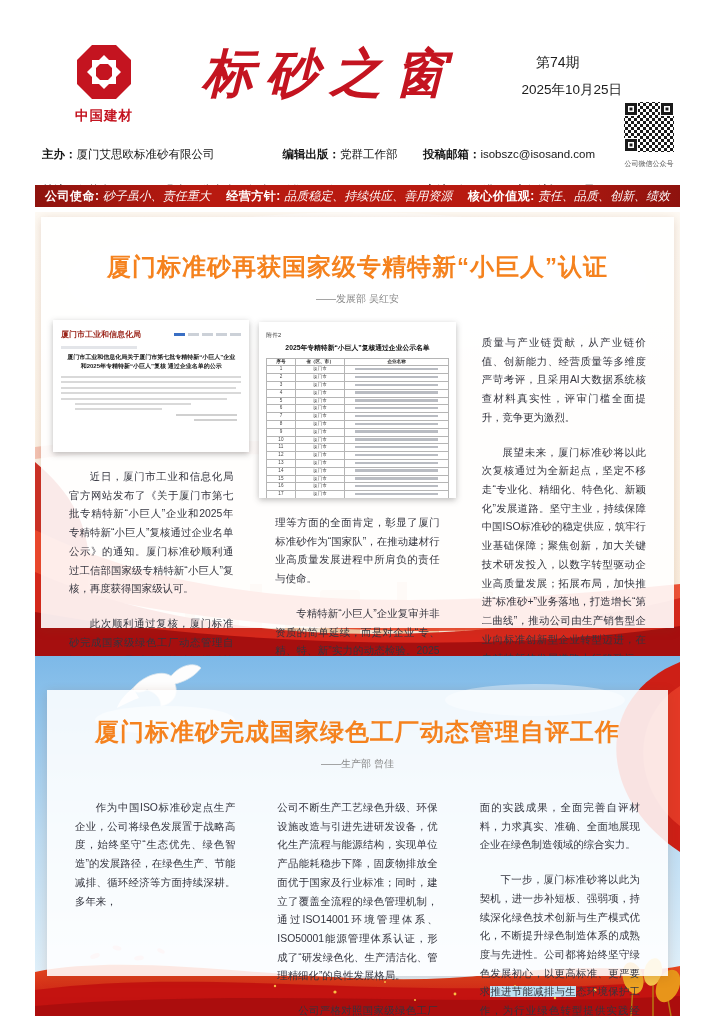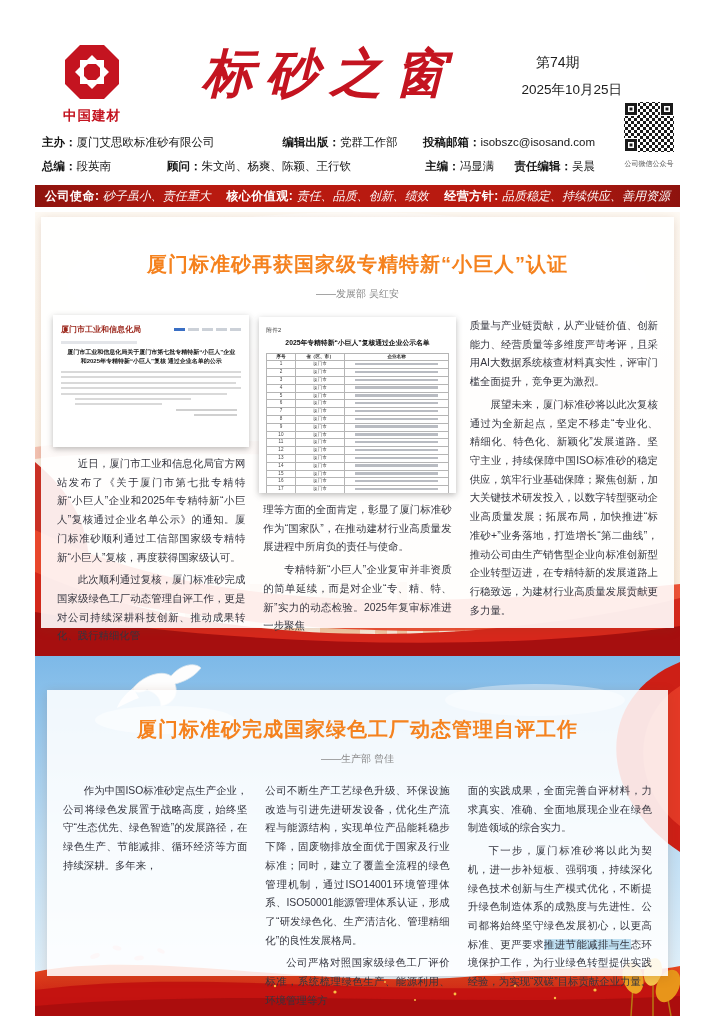--- a/index.html
+++ b/index.html
@@ -1,36 +1,36 @@
 <!DOCTYPE html>
 <html><head>
 <meta charset="utf-8">
 <style>
   html,body{margin:0;padding:0;background:#ffffff;}
   .page{position:relative;width:715px;height:1032px;background:#fff;overflow:hidden;
         font-family:"Liberation Sans",sans-serif;color:#1b1b1b;}
 
   
   .header{position:absolute;top:40px;left:35px;right:35px;height:150px;}
-  .logo{position:absolute;left:28px;top:3px;width:70px;text-align:left;}
+  .logo{position:absolute;left:28px;top:3px;width:70px;text-align:right;}
   .logo-text{font-size:13.5px;font-weight:bold;color:#c41420;letter-spacing:1px;margin-top:2px;}
   .paper-title{position:absolute;left:135px;right:190px;top:4px;text-align:center;
         font-family:"DejaVu Serif",serif;font-style:italic;font-weight:bold;
         font-size:52px;line-height:1.1;color:#c41420;letter-spacing:12px;}
   .issue-block{position:absolute;right:58px;top:14px;text-align:center;}
   .issue{font-size:14px;}
   .pub-date{font-size:13.5px;margin-top:9px;margin-left:28px;}
   .qr-wrap{position:absolute;right:2px;top:60px;width:58px;text-align:center;}
   .qr-caption{font-size:7px;color:#555;margin-top:1px;letter-spacing:0;}
 
   
   .mast{position:absolute;top:137px;left:42px;right:120px;font-size:11.5px;color:#161616;}
   .mrow{display:flex;line-height:1;}
   .mrow+.mrow{margin-top:12px;}
-  .mi{white-space:nowrap;}
+  .mi{white-space:nowrap;margin-top:12px;}
   .mrow1 .mi:nth-child(1){width:240px;}
   .mrow1 .mi:nth-child(2){width:168px;padding-left:40px;}
   .mrow2 .mi:nth-child(1){width:133px;}
   .mrow2 .mi:nth-child(2){width:275px;}
   .mrow2 .mi:nth-child(3){width:95px;}
 
   
   .banner{position:absolute;top:185px;left:35px;right:35px;height:22px;
         background:linear-gradient(90deg,#8e130e,#b81a10 25%,#b81a10 75%,#8e130e);
         display:flex;align-items:center;justify-content:space-between;
@@ -40,28 +40,28 @@
 
   
   .section{position:absolute;left:35px;width:645px;overflow:hidden;}
   .sec1{top:212px;height:444px;}
   .sec2{top:656px;height:360px;}
   .bg{position:absolute;inset:0;width:100%;height:100%;}
   .card{position:absolute;background:rgba(255,255,255,.9);box-shadow:0 2px 10px rgba(130,60,30,.18);}
   .card1{left:6px;right:6px;top:5px;bottom:28px;}
   .card2{left:12px;right:12px;top:34px;bottom:40px;background:rgba(255,255,255,.88);}
 
-  .art-title{font-size:20px;font-weight:bold;color:#f5821e;text-align:center;letter-spacing:1px;}
+  .art-title{font-size:24px;font-weight:bold;color:#f5821e;text-align:center;letter-spacing:1px;}
   .card1 .art-title{padding-top:34px;}
   .card2 .art-title{padding-top:26px;}
   .byline{font-size:10px;color:#8a8a8a;text-align:center;margin-top:9px;}
 
   .cols{display:flex;gap:10px;padding:0 12px;margin-top:12px;}
   .col{flex:1;min-width:0;font-size:10.4px;line-height:1.8;color:#34353f;text-align:justify;}
-  .col p{margin:4px;}
+  .col p{margin:16px;}
   .col p.ind{text-indent:2em;}
   .sel{background:#bfe0f2;}
 
   
   .webshot{background:#fff;box-shadow:0 2px 6px rgba(60,60,60,.35);padding:7px 8px;height:118px;
         margin:2px 0 8px;overflow:hidden;}
   .ws-head{display:flex;gap:20px;}
   .ws-logo{color:#9b251a;font-weight:bold;font-size:8px;font-family:"DejaVu Serif",serif;white-space:nowrap;}
   .ws-nav{display:flex;gap:3px;margin-left:auto;align-items:center;}
   .ws-nav i{display:block;width:11px;height:3px;background:#ccd1d8;}
@@ -147,22 +147,22 @@
     <div class="mrow mrow2">
       <span class="mi"><b>总编：</b><span>段英南</span></span>
       <span class="mi"><b>顾问：</b><span>朱文尚、杨爽、陈颖、王行钦</span></span>
       <span class="mi"><b>主编：</b><span>冯显满</span></span>
       <span class="mi"><b>责任编辑：</b><span>吴晨</span></span>
     </div>
   </div>
 
   <div class="banner">
     <span><b>公司使命:</b> <span class="script">砂子虽小、责任重大</span></span>
+    <span><b>经营方针:</b> <span class="script">品质稳定、持续供应、善用资源</span></span>
     <span><b>核心价值观:</b> <span class="script">责任、品质、创新、绩效</span></span>
-    <span><b>经营方针:</b> <span class="script">品质稳定、持续供应、善用资源</span></span>
   </div>
 
   <div class="section sec1">
     <svg class="bg" viewBox="0 0 645 444" preserveAspectRatio="none">
       <defs>
         <linearGradient id="cream" x1="0" y1="0" x2="0" y2="1">
           <stop offset="0" stop-color="#fefaf4"></stop>
             <stop offset="1" stop-color="#fbeedd"></stop>
         </linearGradient>
       </defs>

